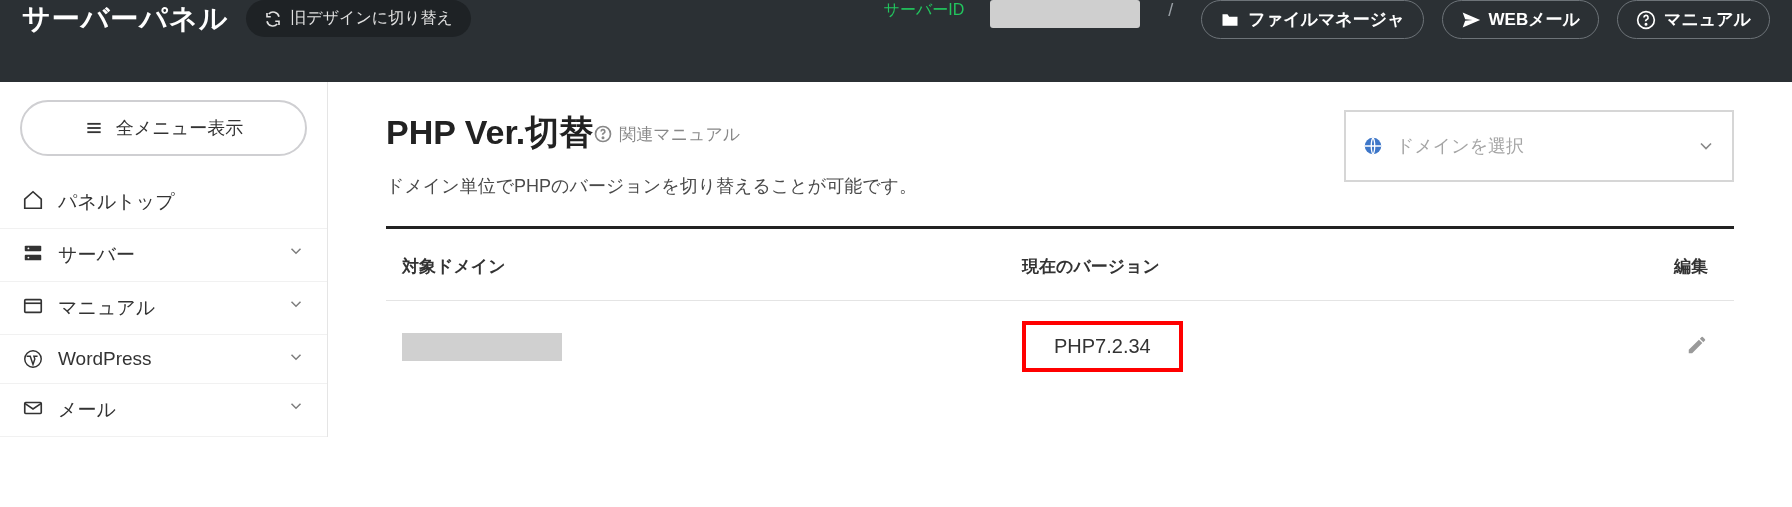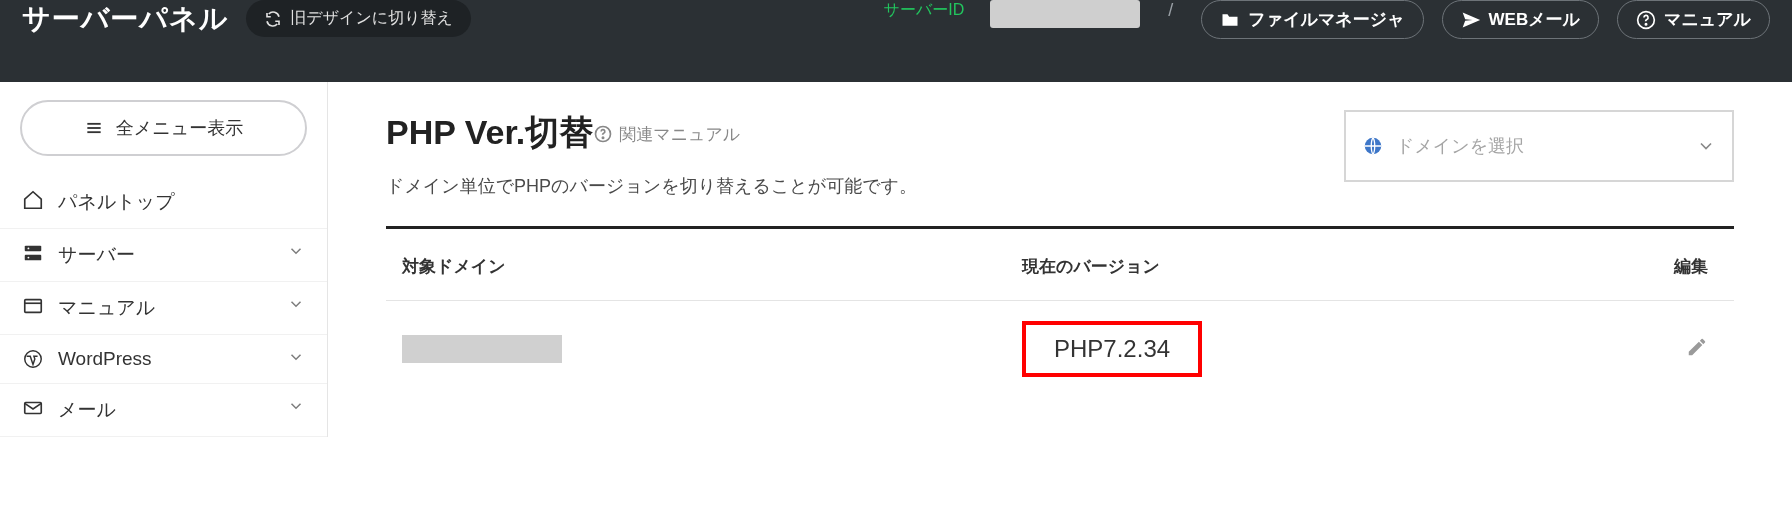--- a/index.html
+++ b/index.html
@@ -41,21 +41,21 @@
 
     
     .tbl-head-row { display:flex; padding:26px 16px 22px; font-size:17px; font-weight:700; border-bottom:1px solid #e4e4e4; }
     .col-domain { width:590px; }
     .col-version { width:500px; text-align:left; padding-left:30px; }
     .col-edit { flex:1; text-align:right; padding-right:10px; }
     .tbl-row { display:flex; align-items:center; padding:20px 16px; }
     .domain-cell { width:590px; }
     .domain-mask { background:#d0d0d0; width:160px; height:28px; }
     .version-cell { width:500px; padding-left:30px; }
-    .version-box { border:4px solid #ff0000; padding:10px 28px; display:inline-block; font-size:24px; }
+    .version-box { border:4px solid #ff0000; padding:10px 28px; display:inline-block; font-size:20px; }
     .edit-cell { flex:1; text-align:right; padding-right:10px; }
     .edit-cell svg { width:22px; height:22px; color:#9a9a9a; cursor:pointer; }
   </style>
 </head>
 <body>
 
 <div class="header">
   <div class="app-title">サーバーパネル</div>
 
   <div class="old-design">

